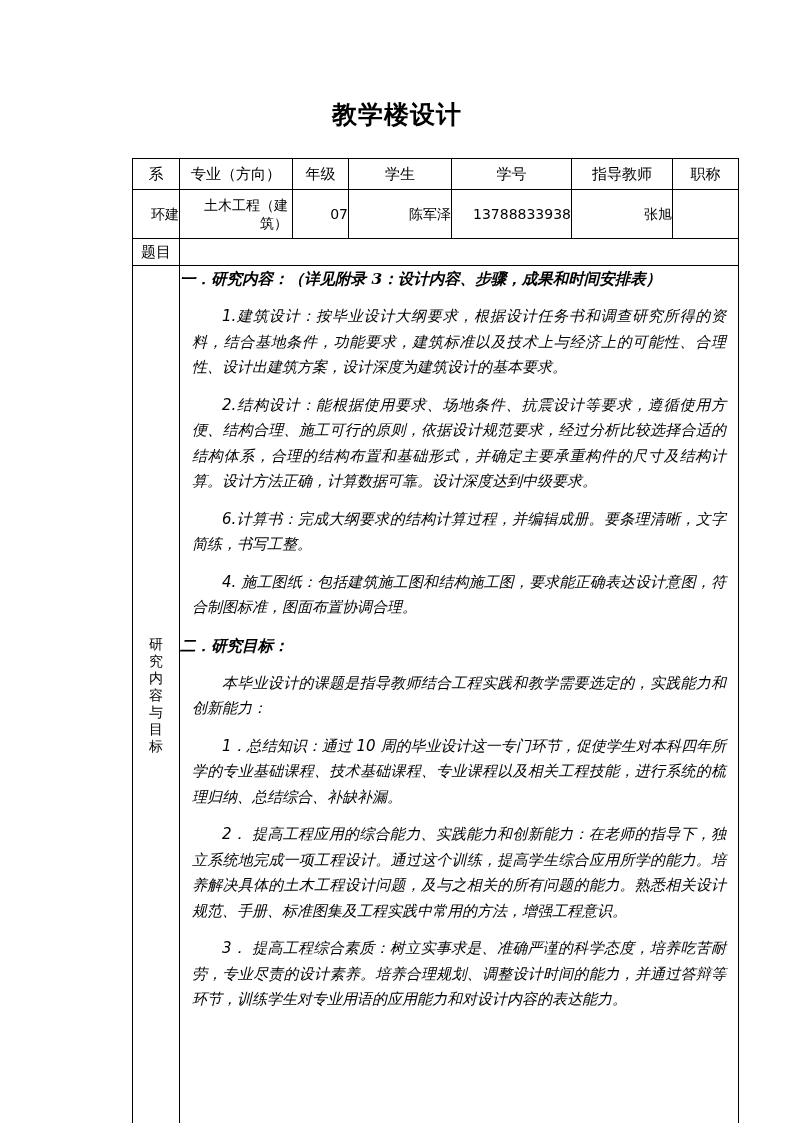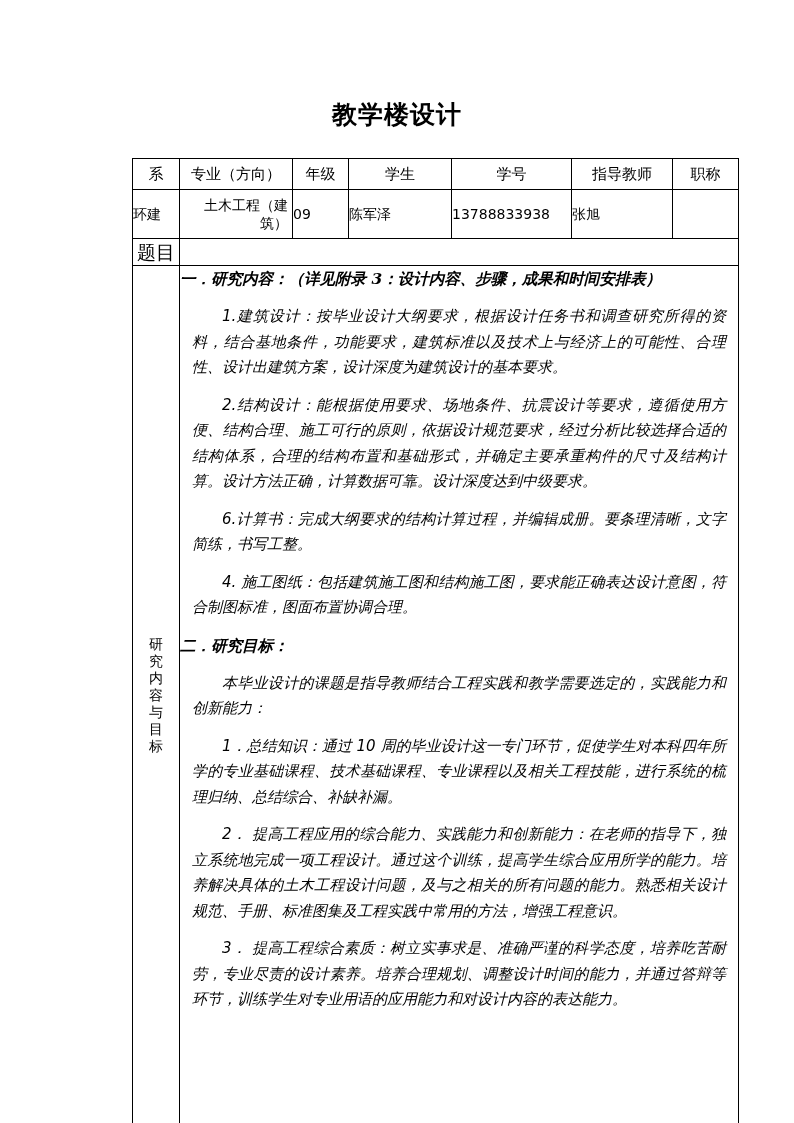--- a/index.html
+++ b/index.html
@@ -57,34 +57,34 @@
 
   
   .info-head td {
     height: 26px;
     text-align: center;
     font-size: 15px;
     padding: 2px 0;
   }
   .info-body td {
     height: 44px;
-    text-align: left;
+    text-align: right;
     font-size: 14px;
     padding: 2px 0;
   }
   .info-body td.major-cell {
     text-align: right;
     padding: 2px 4px;
     line-height: 18px;
   }
 
   .row-title td {
     height: 24px;
     text-align: center;
-    font-size: 19px;
+    font-size: 15px;
     padding: 1px 0;
     border-radius: 13px;
   }
 
   
   .vlabel {
     text-align: center;
     vertical-align: middle;
     font-size: 15px;
     line-height: 30px;
@@ -144,21 +144,21 @@
       <td>年级</td>
       <td>学生</td>
       <td>学号</td>
       <td>指导教师</td>
       <td>职称</td>
     </tr>
 
     <tr class="info-body">
       <td>环建</td>
       <td class="major-cell">土木工程（建筑）</td>
-      <td>09</td>
+      <td>07</td>
       <td>陈军泽</td>
       <td>13788833938</td>
       <td>张旭</td>
       <td></td>
     </tr>
 
     <tr class="row-title">
       <td>题目</td>
       <td colspan="6"></td>
     </tr>

